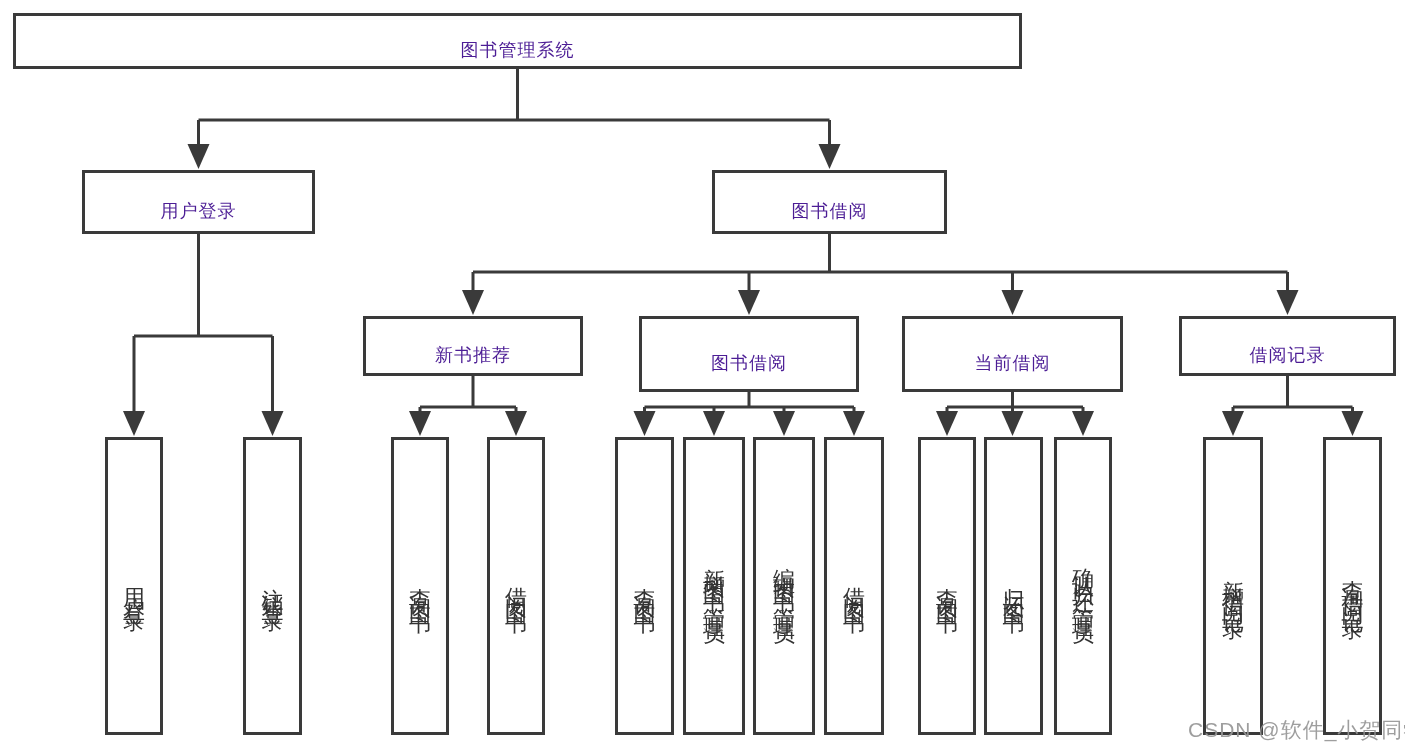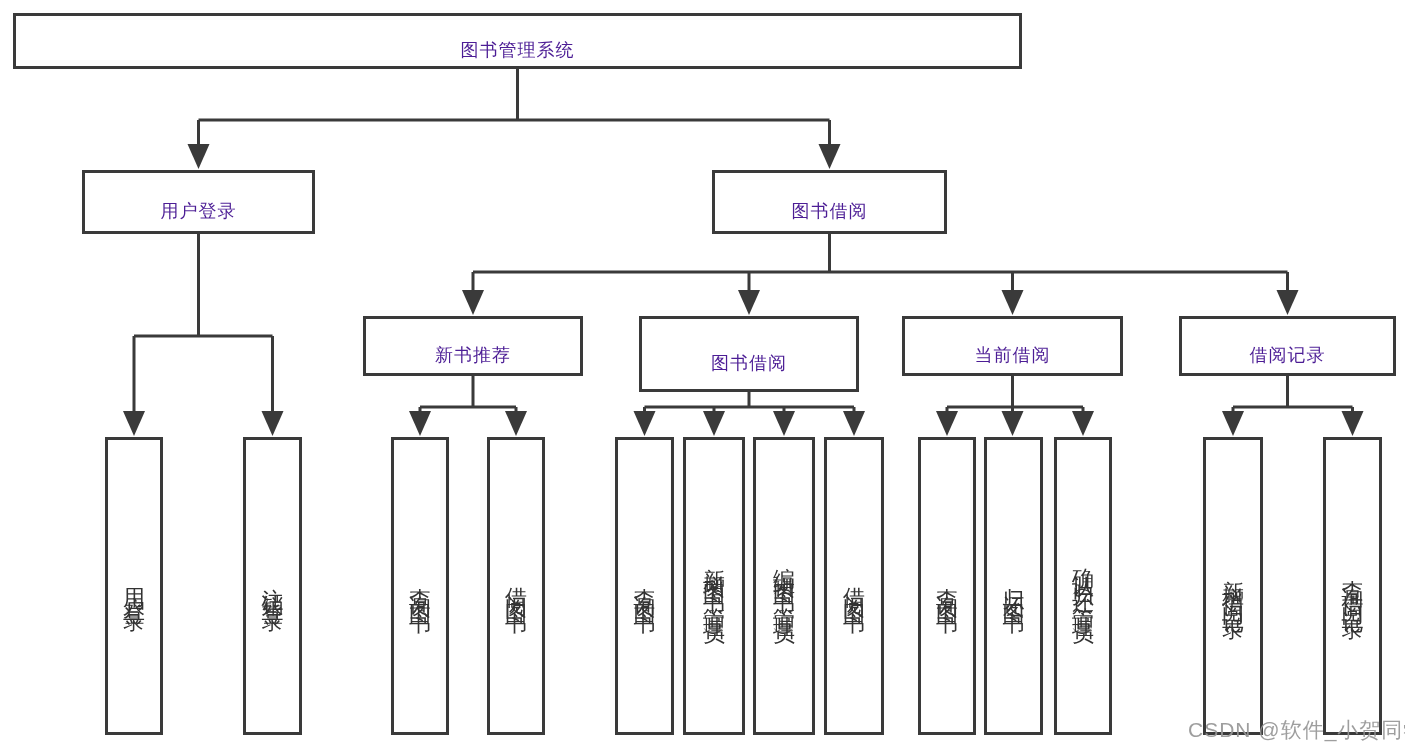--- a/index.html
+++ b/index.html
@@ -117,21 +117,21 @@
   <div class="hbox" style="left:712px; top:170px; width:235px; height:64px">
     <span class="lbl">图书借阅</span>
   </div>
 
   <div class="hbox" style="left:363px; top:316px; width:220px; height:60px">
     <span class="lbl">新书推荐</span>
   </div>
   <div class="hbox" style="left:639px; top:316px; width:220px; height:76px">
     <span class="lbl">图书借阅</span>
   </div>
-  <div class="hbox" style="left:902px; top:316px; width:221px; height:60px">
+  <div class="hbox" style="left:902px; top:316px; width:221px; height:76px">
     <span class="lbl">当前借阅</span>
   </div>
   <div class="hbox" style="left:1179px; top:316px; width:217px; height:60px">
     <span class="lbl">借阅记录</span>
   </div>
 
   <div class="vbox" style="left:105px; width:58px">
     <span class="lbl">用户登录</span>
   </div>
   <div class="vbox" style="left:243px; width:59px">

